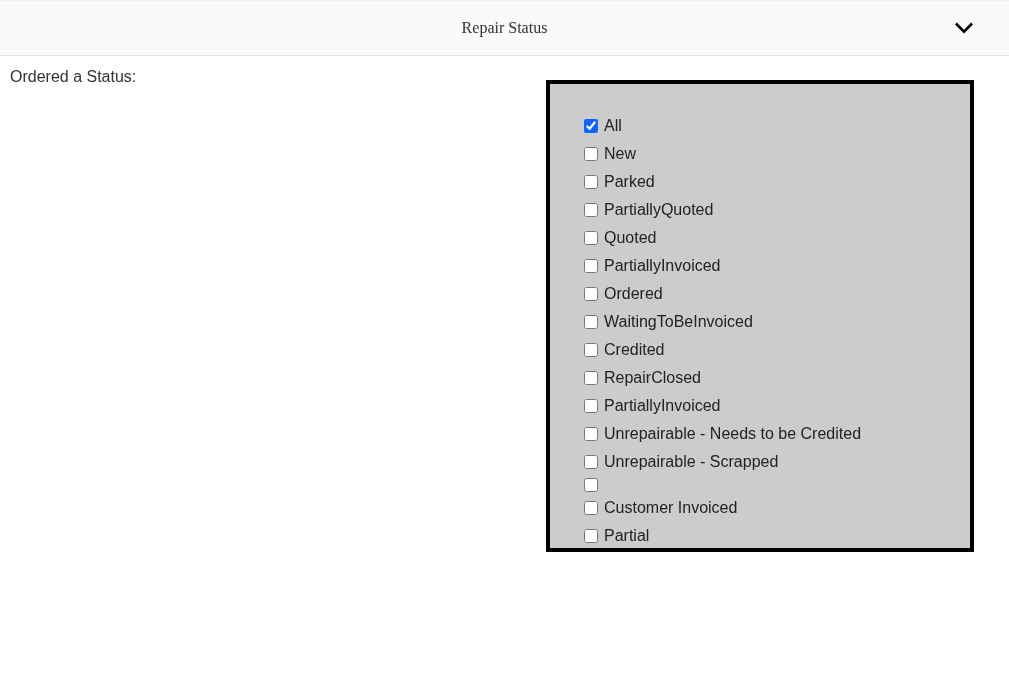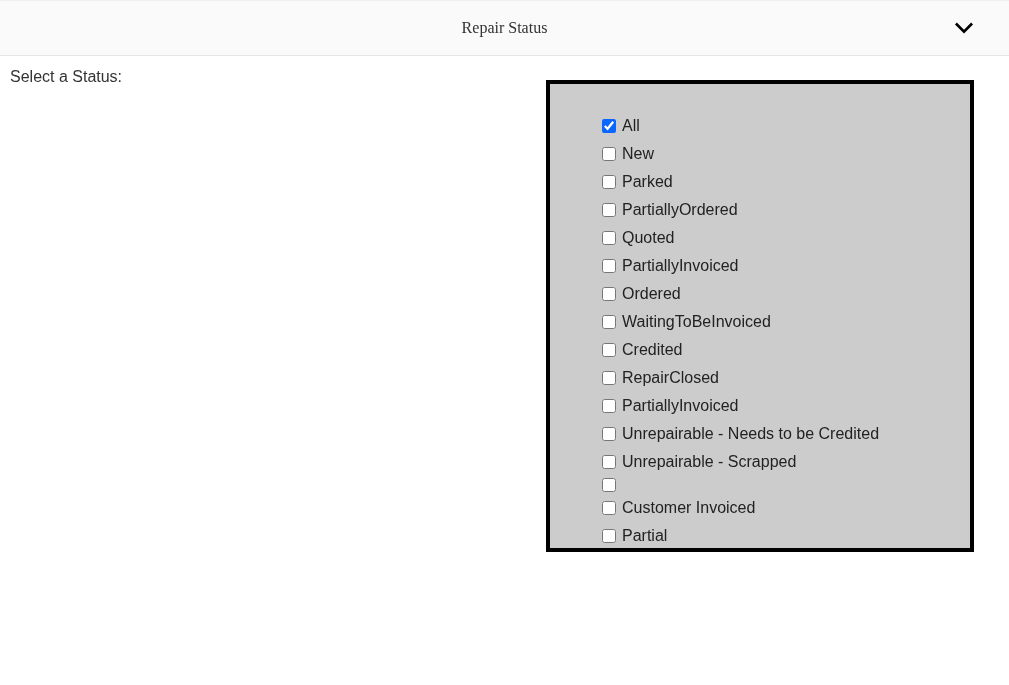--- a/index.html
+++ b/index.html
@@ -57,21 +57,21 @@
       position: absolute;
       left: 546px;
       top: -6px;
       width: 428px;
       height: 472px;
       border: 4px solid #000;
       background: #ccc;
       overflow-y: scroll;
     }
     .option-list {
-      padding: 28px 10px 10px 52px;
+      padding: 28px 10px 10px 34px;
     }
     .option-item {
       display: flex;
       align-items: center;
       gap: 6px;
       padding: 2px 0;
       line-height: 1.5;
     }
     .option-item input[type="checkbox"] {
       width: 14px;
@@ -105,40 +105,40 @@
 
 <div class="header-row">
   <span class="header-title">Repair Status</span>
   <span class="header-chevron">
     <svg viewBox="0 0 20 12">
         <path d="M1 1 L10 10 L19 1" fill="none" stroke="#000" stroke-width="3"></path>
       </svg>
   </span>
 </div>
 
-<div class="prompt-label">Select a Status:</div>
+<div class="prompt-label">Ordered a Status:</div>
 
 <div class="content-area">
   <div class="selection-box">
     <div class="option-list" id="option-list">
         <div class="option-item">
           <input type="checkbox" checked="" style="">
           <label>All</label>
         </div>
         <div class="option-item">
           <input type="checkbox" style="">
           <label>New</label>
         </div>
         <div class="option-item">
           <input type="checkbox" style="">
           <label>Parked</label>
         </div>
         <div class="option-item">
           <input type="checkbox" style="">
-          <label>PartiallyOrdered</label>
+          <label>PartiallyQuoted</label>
         </div>
         <div class="option-item">
           <input type="checkbox" style="">
           <label>Quoted</label>
         </div>
         <div class="option-item">
           <input type="checkbox" style="">
           <label>PartiallyInvoiced</label>
         </div>
         <div class="option-item">

